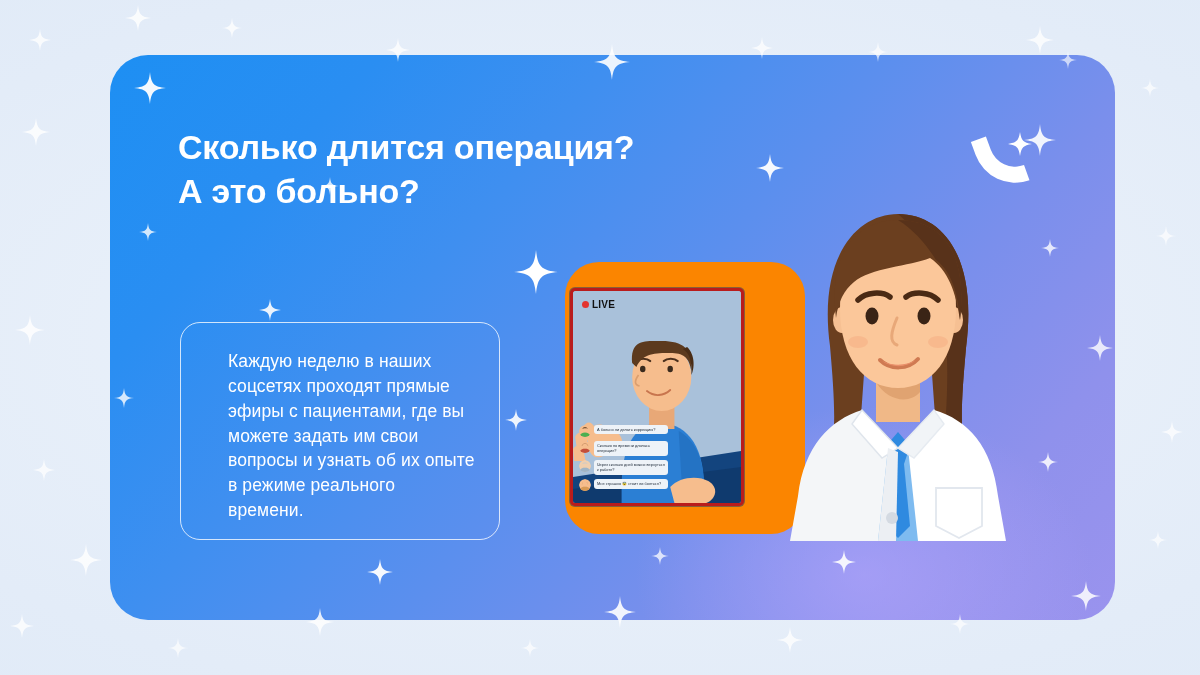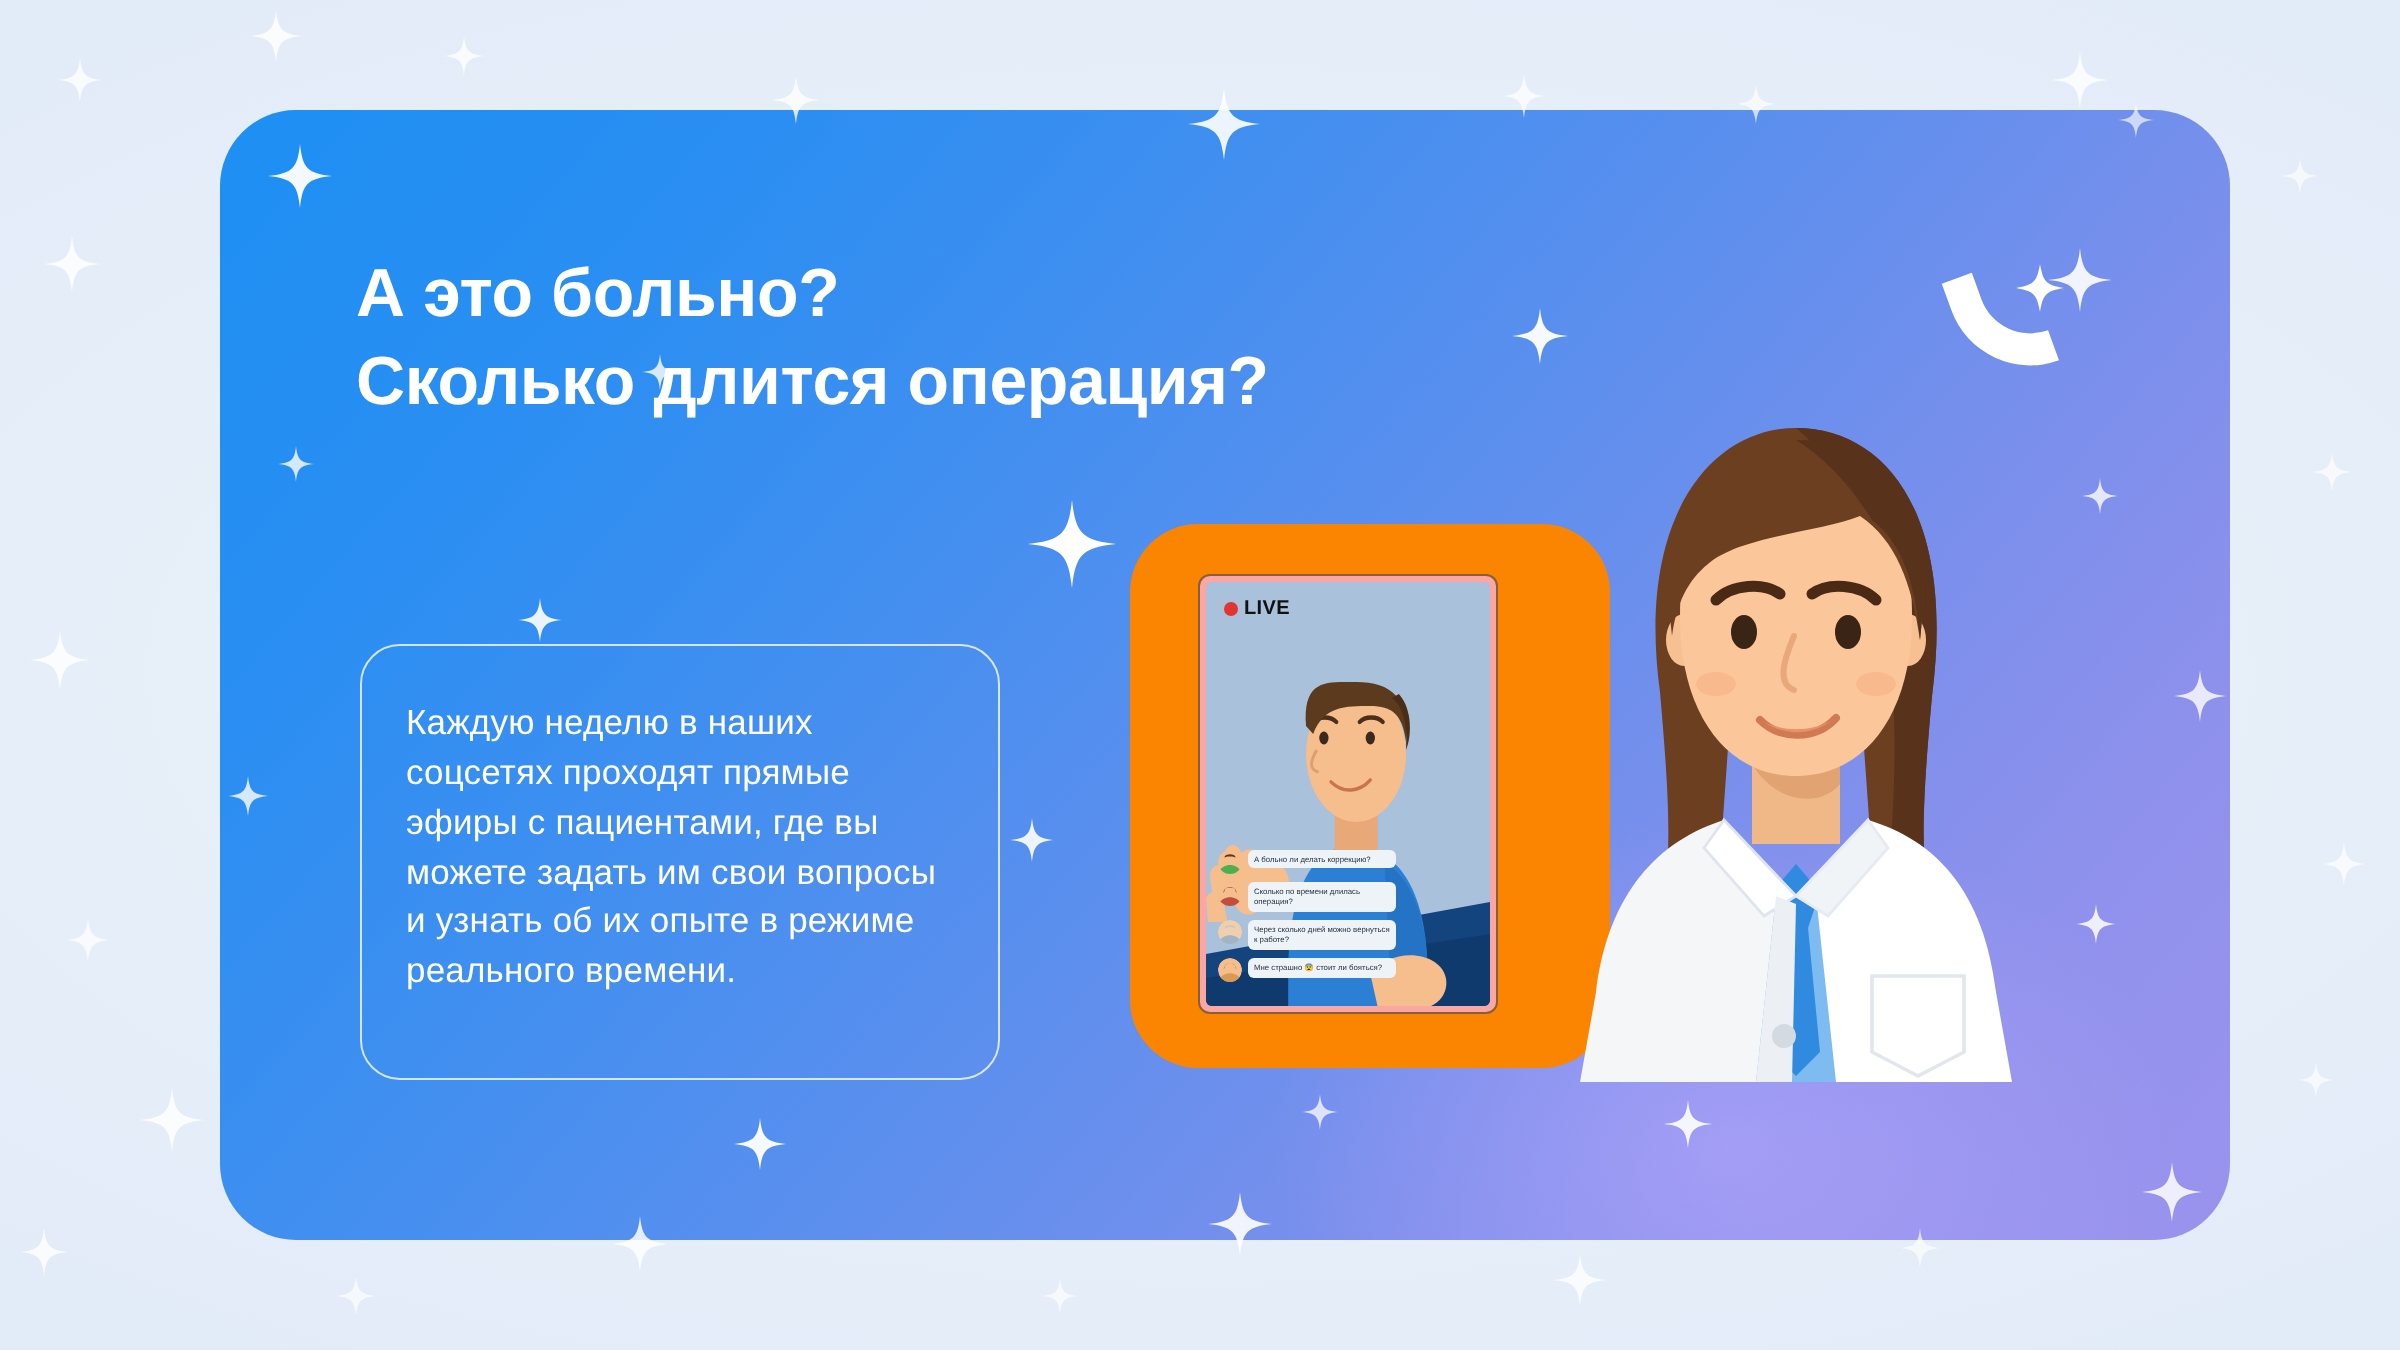--- a/index.html
+++ b/index.html
@@ -47,32 +47,32 @@
   .logo { position:absolute; left:965px; top:118px; width:80px; height:80px; }
 
   
   .textbox {
     position:absolute; left:180px; top:322px; width:320px; height:218px;
     border:1.6px solid rgba(255,255,255,.78);
     border-radius:20px;
     padding:26px 24px 0 22px;
   }
   .textbox p {
-    color:#ffffff; font-size:17.5px; line-height:1.42; letter-spacing:.1px;
+    color:#ffffff; font-size:17.5px; line-height:1.42; letter-spacing:.1px;margin-left:25px;
   }
 
   
   .orange {
     position:absolute; left:565px; top:262px; width:240px; height:272px;
     background:#fb8500; border-radius:34px;
   }
   
   .phone {
-    position:absolute; left:600px; top:288px; width:148px; height:218px;
-    background:#fca5a5; border-radius:5px; padding:3px;
+    position:absolute; left:570px; top:288px; width:174px; height:218px;
+    background:#b91c1c; border-radius:5px; padding:3px;
     box-shadow:0 0 0 1px rgba(20,60,110,.5);
   }
   .screen {
     position:relative; width:100%; height:100%;
     background:#a9c1da; border-radius:3px; overflow:hidden;
   }
   .live {
     position:absolute; left:9px; top:8px; display:flex; align-items:center; gap:3px;
   }
   .live-dot { width:7px; height:7px; border-radius:50%; background:#e3342f; }
@@ -95,22 +95,22 @@
 </head>
 <body>
 
 <div class="stage">
 
   <div class="card">
     <div class="card-glow"></div>
   </div>
 
   <div class="headline">
+    <span class="ln">Сколько длится операция?</span>
     <span class="ln">А это больно?</span>
-    <span class="ln">Сколько длится операция?</span>
   </div>
 
   <div class="logo">
     <svg width="80" height="80" viewBox="0 0 80 80">
       <path d="M14 14 L30 14 L30 28 A26 26 0 0 0 56 54 L56 70 A42 42 0 0 1 14 28 Z" fill="#ffffff" transform="rotate(-20 38 42)"></path>
       <path d="M55 14 C56.6 23 58 24.4 67 26 C58 27.6 56.6 29 55 38 C53.4 29 52 27.6 43 26 C52 24.4 53.4 23 55 14 Z" fill="#ffffff"></path>
     </svg>
   </div>
 
   <div class="textbox">

